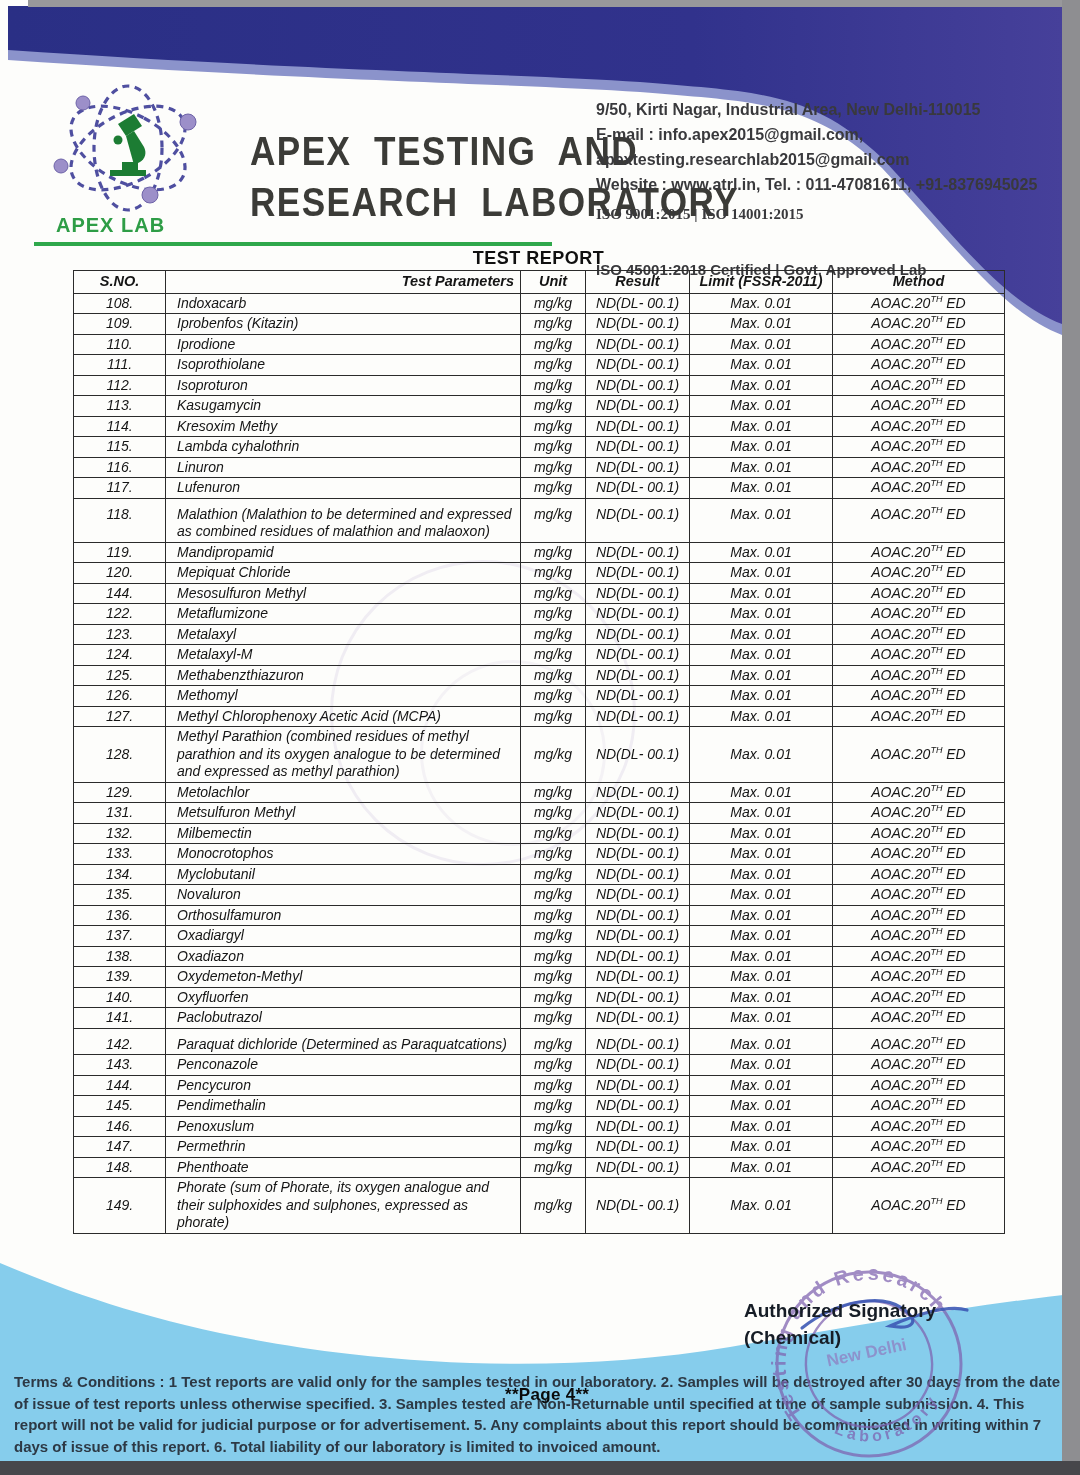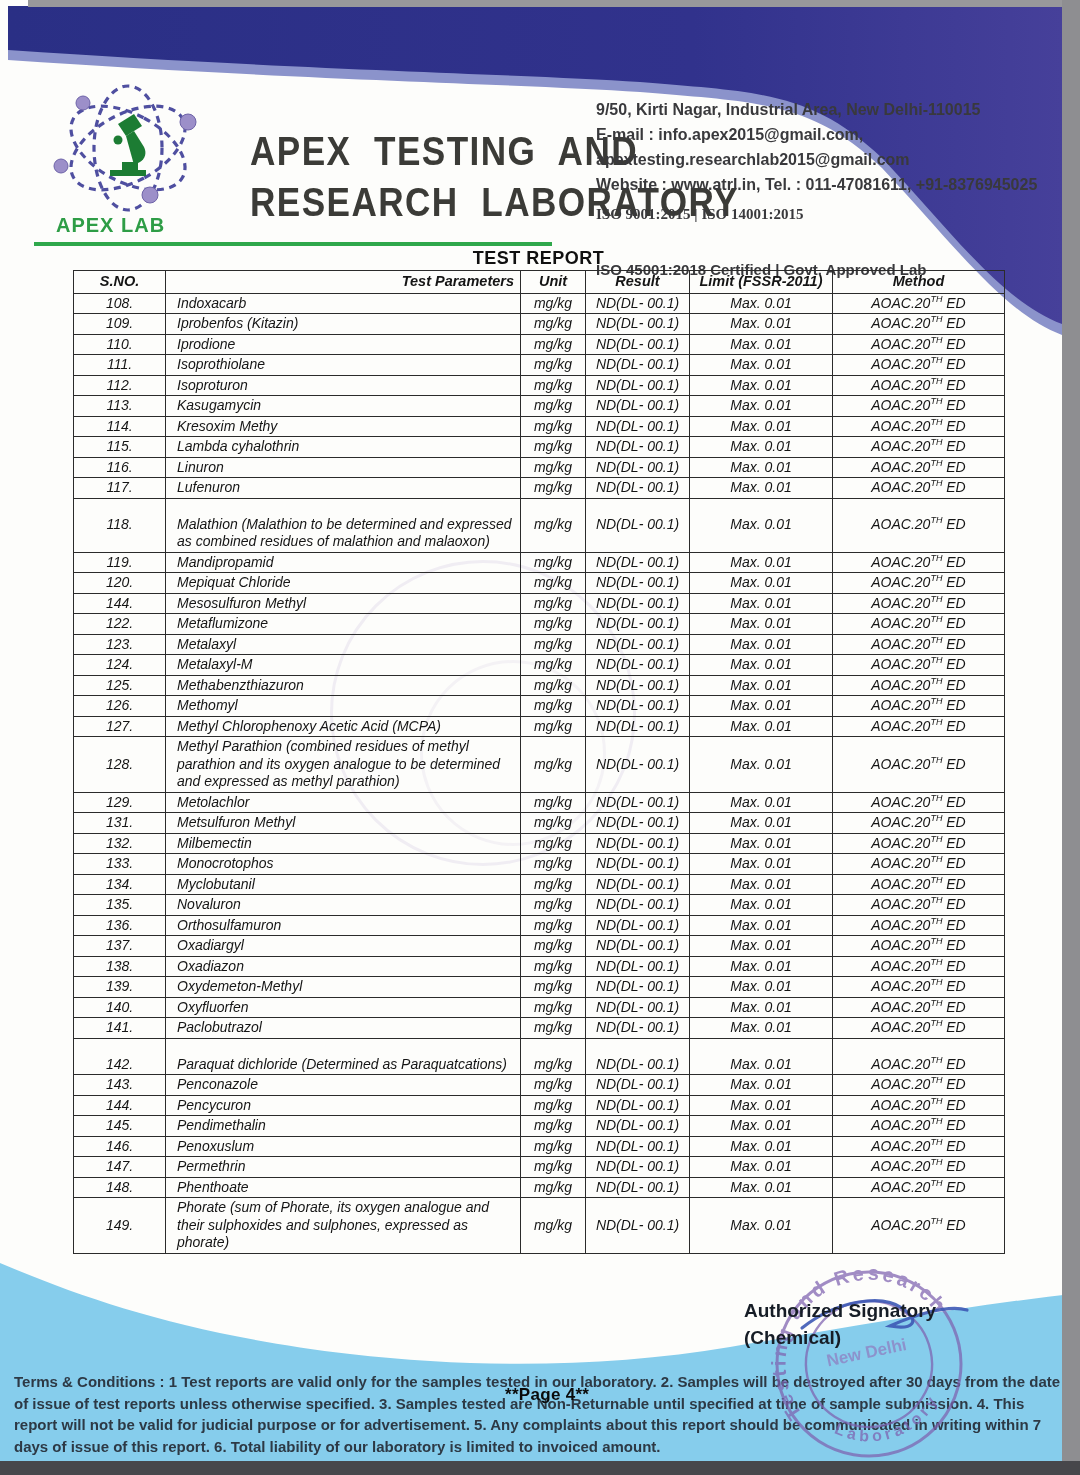--- a/index.html
+++ b/index.html
@@ -27,21 +27,21 @@
         font-weight:bold;font-size:18px;letter-spacing:.5px;color:#101010;}
   
   .tbl-wrap{position:absolute;left:73px;top:270px;width:931px;z-index:2;}
   table.report{border-collapse:collapse;table-layout:fixed;width:931px;font-style:italic;}
   table.report th,table.report td{border:1.6px solid #2b2b2b;font-size:14px;line-height:17.5px;
         padding:1px 4px;color:#151515;}
   table.report th{font-weight:bold;text-align:right;padding:2px 6px;font-size:14.5px;}
   table.report th.c,table.report td.c{text-align:center;}
   table.report td.param{text-align:left;padding-left:11px;padding-right:8px;}
   table.report td{vertical-align:middle;font-weight:500;}
-  table.report tr.v-top td{vertical-align:top;padding-top:17px;}
+  table.report tr.v-top td{vertical-align:top;padding-top:7px;}
   sup.th{font-size:9px;vertical-align:super;line-height:0;}
   
   .ghost{position:absolute;border:3px solid rgba(125,95,175,.10);border-radius:50%;z-index:1;}
   .ghost.g1{left:330px;top:560px;width:300px;height:300px;}
   .ghost.g2{left:420px;top:660px;width:180px;height:180px;border-color:rgba(125,95,175,.07);}
   
   .wave-bottom{position:absolute;left:0;top:1253px;width:1080px;height:210px;z-index:0;}
   .stamp{position:absolute;left:762px;top:1258px;width:215px;height:212px;z-index:3;}
   .authsig{position:absolute;left:744px;top:1300px;width:250px;text-align:left;z-index:4;
         font-weight:bold;color:#161d26;}

